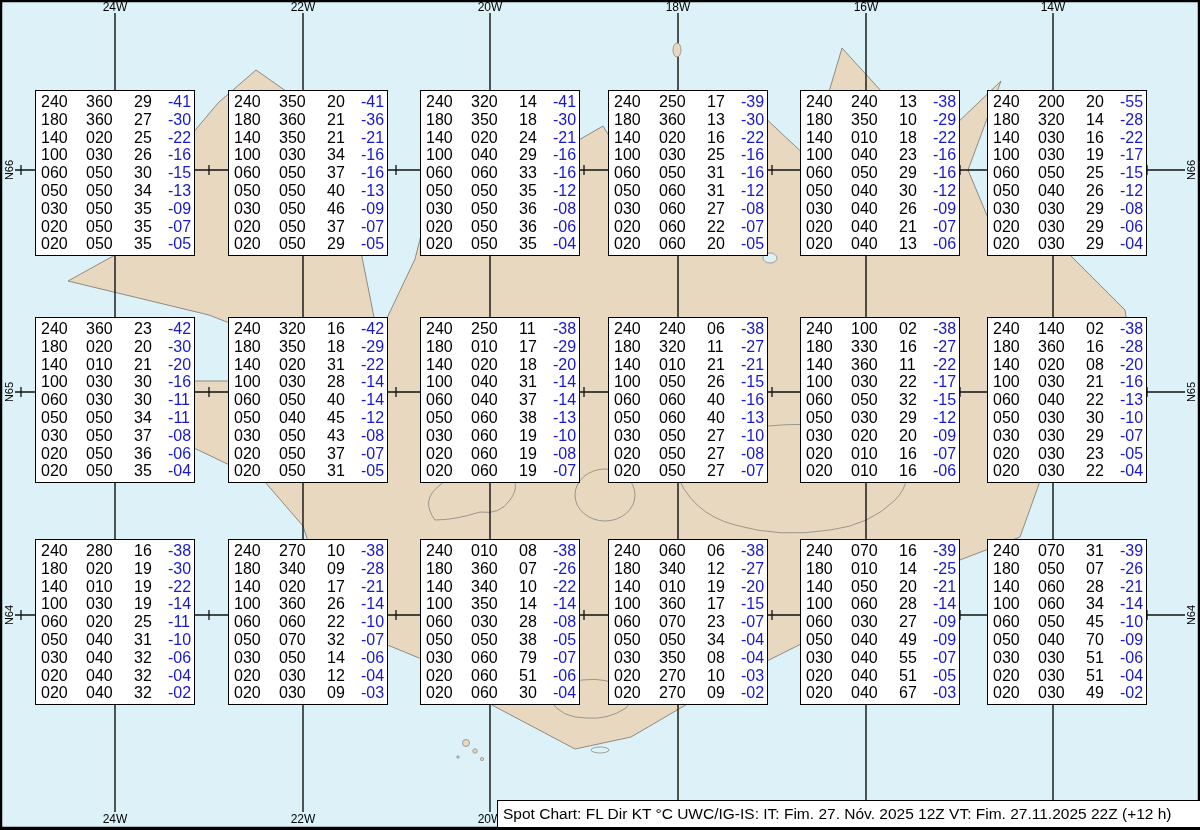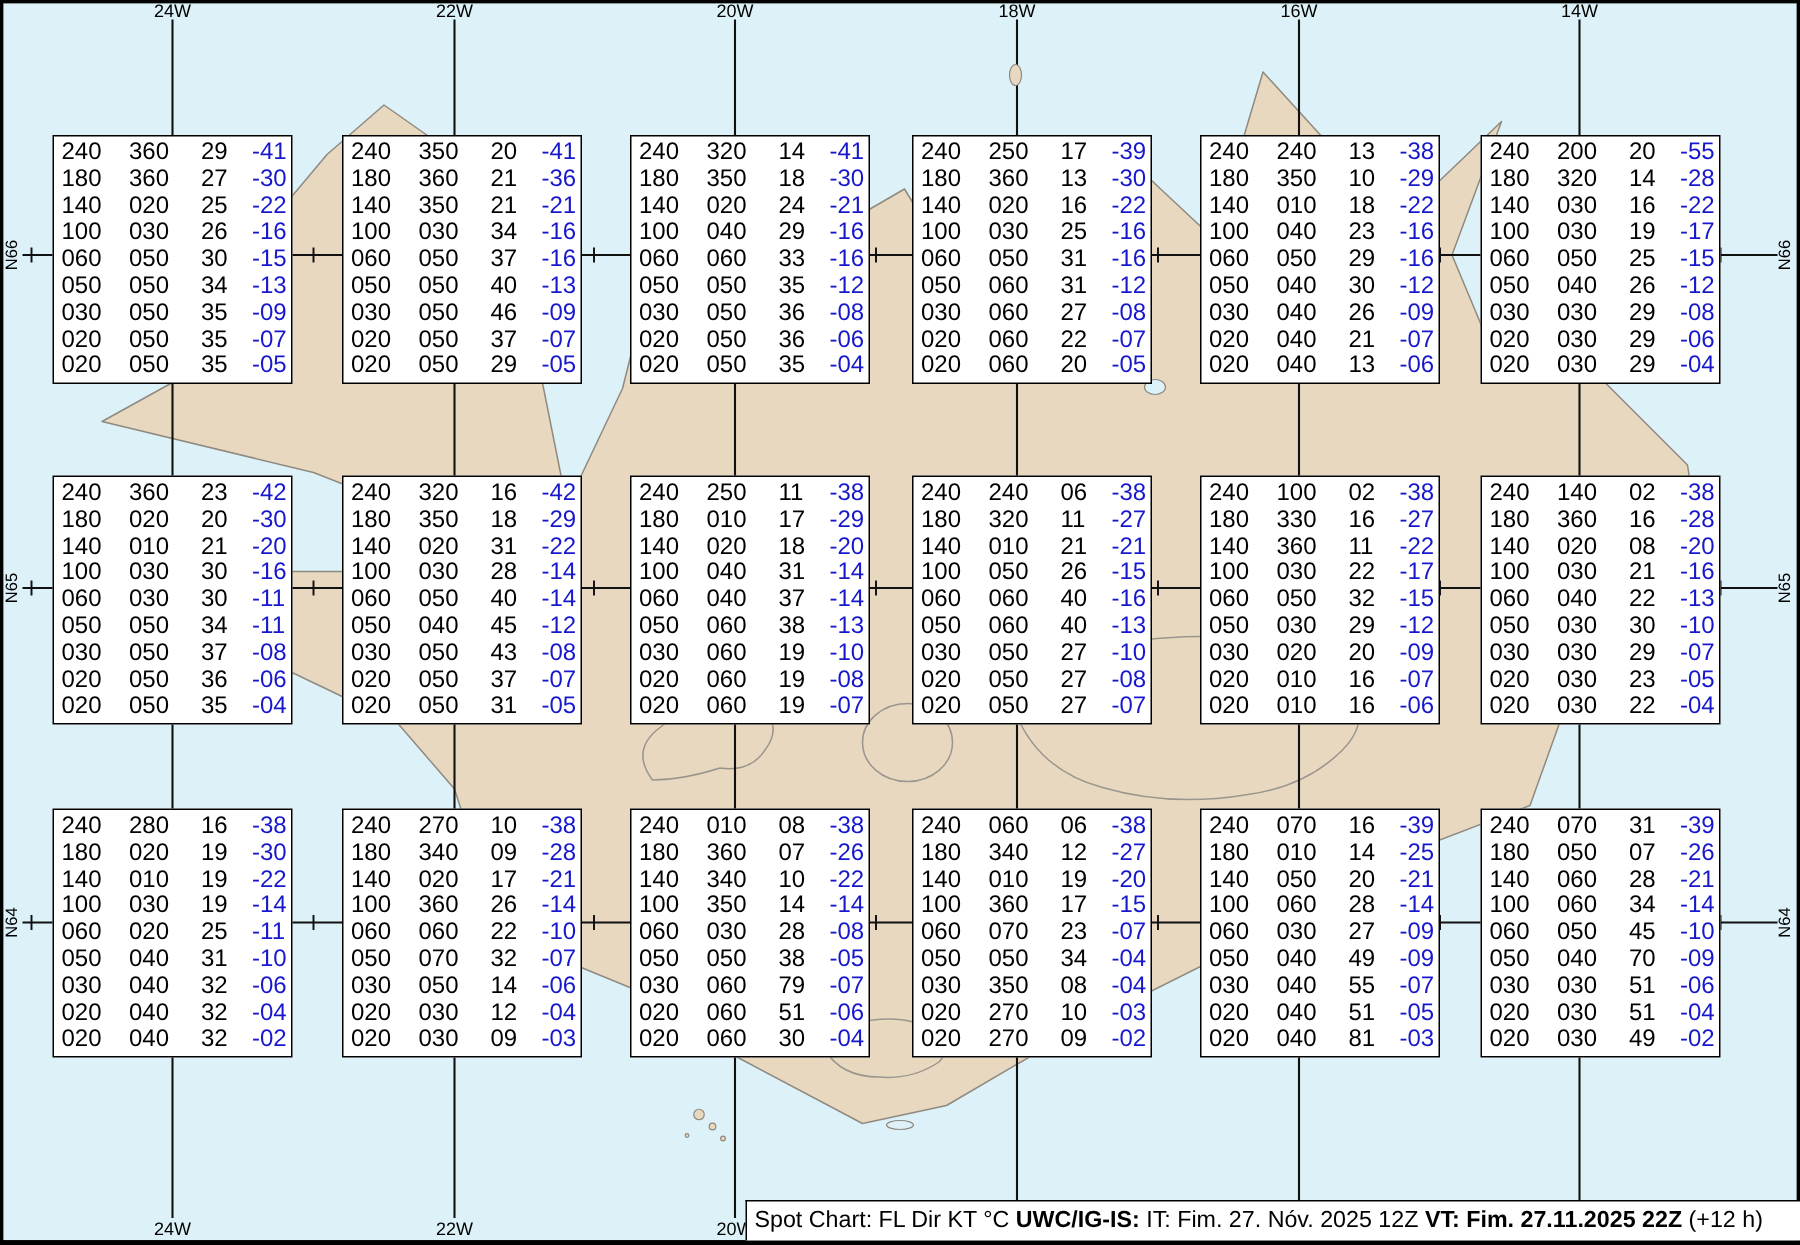--- a/index.html
+++ b/index.html
@@ -18,21 +18,21 @@
   .lat-label{position:absolute;transform:translate(-50%,-50%) rotate(-90deg);font-size:11px;color:#000;line-height:11px;}
   .box{position:absolute;width:160px;height:166px;background:#fff;border:1px solid #000;
        box-sizing:border-box;padding:2px 0 0 5px;font-size:16px;color:#000;z-index:3;}
   .box .r{display:grid;grid-template-columns:45px 48px 34px 1fr;height:17.8px;line-height:17.8px;}
   .box .c{text-align:left;}
   .box .t{color:var(--temp_text,#1717cc);text-align:right;padding-right:4px;}
   #footer{position:absolute;left:497px;top:800px;right:0;height:27px;background:#fff;
           border-top:1.5px solid #000;border-left:1.5px solid #000;box-sizing:border-box;
           display:flex;align-items:center;padding:0 4px 0 5px;font-size:15.5px;color:#000;
           white-space:pre;z-index:5;}
-  #footer .b{font-weight:700;}
+  #footer .b{font-weight:400;}
 </style>
 </head>
 <body style="--water: #ddf2f8; --land: #e8d8c0; --coast: #8f8a80; --grid_line: #111111; --temp_text: #1717cc; --box_bg: #ffffff;">
 
 <div id="stage">
 
   <svg width="1200" height="830" viewBox="0 0 1200 830">
     <rect class="water" x="0" y="0" width="1200" height="830"></rect>
 
     <path class="land" d="
@@ -1063,21 +1063,21 @@
       </div>
       <div class="r">
         <span class="c">020</span>
         <span class="c">040</span>
         <span class="c">51</span>
         <span class="t">-05</span>
       </div>
       <div class="r">
         <span class="c">020</span>
         <span class="c">040</span>
-        <span class="c">81</span>
+        <span class="c">67</span>
         <span class="t">-03</span>
       </div>
     </div>
     <div class="box" style="left: 987px; top: 539px;">
       <div class="r">
         <span class="c">240</span>
         <span class="c">070</span>
         <span class="c">31</span>
         <span class="t">-39</span>
       </div>

